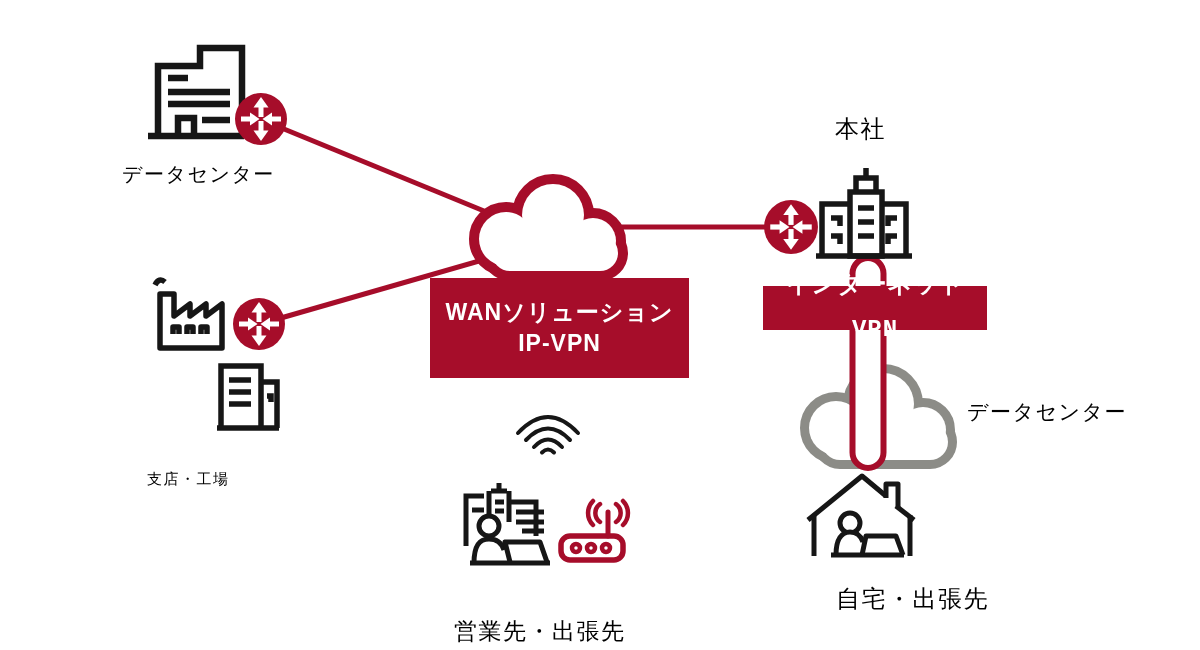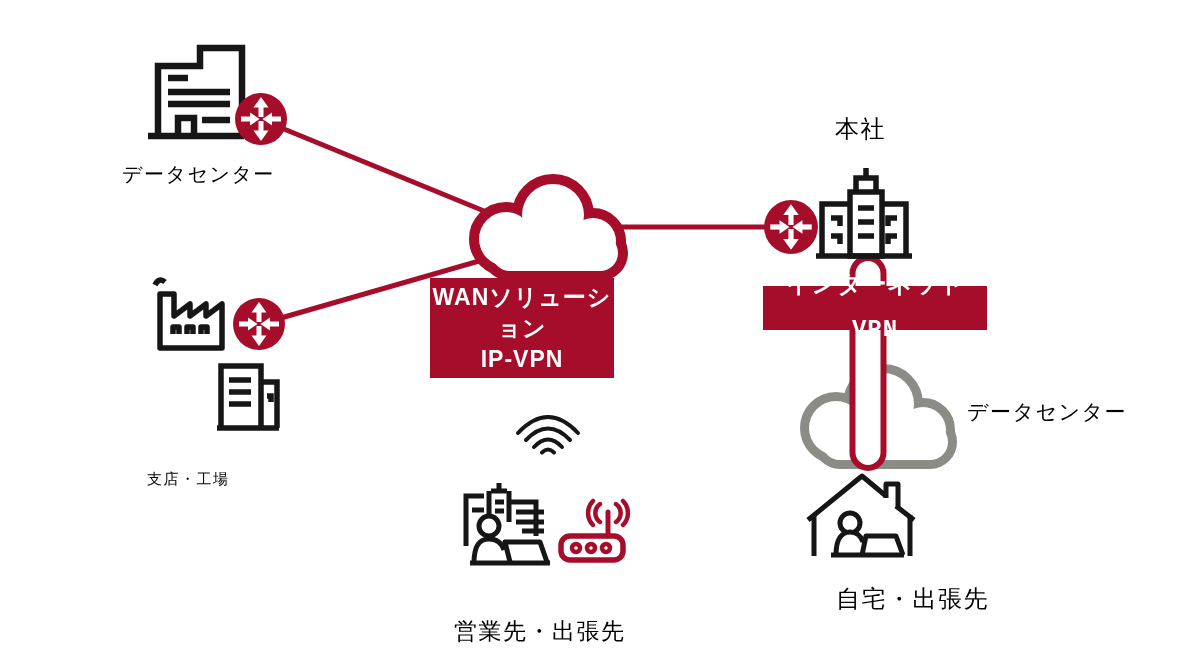--- a/index.html
+++ b/index.html
@@ -8,21 +8,21 @@
     position:relative; background:#ffffff; overflow:hidden;
     font-family:"Liberation Sans","DejaVu Sans",sans-serif;
   }
   .abs { position:absolute; }
   .glabel { position:absolute; color:#000000; letter-spacing:1.5px; white-space:nowrap; }
   .redbox {
     position:absolute; background:#A60D2A; color:#ffffff;
     display:flex; flex-direction:column; align-items:center; justify-content:center;
     font-weight:bold; text-align:center; letter-spacing:1px;
   }
-  .wanbox { left:430px; top:278px; width:184px; height:100px; font-size:23px; line-height:31px; }
+  .wanbox { left:430px; top:278px; width:259px; height:100px; font-size:23px; line-height:31px; }
   .vpnbox { left:763px; top:286px; width:224px; height:44px; font-size:24px; line-height:44px;font-family:Liberation Mono, monospace; }
   svg { display:block; overflow:visible; }
 </style>
 </head>
 <body>
 
 <svg class="abs" style="left:0;top:0" width="1200" height="650">
   <g stroke="#A60D2A" stroke-width="5">
     <line x1="262" y1="120" x2="545" y2="236"></line>
     <line x1="260" y1="324" x2="545" y2="242"></line>

